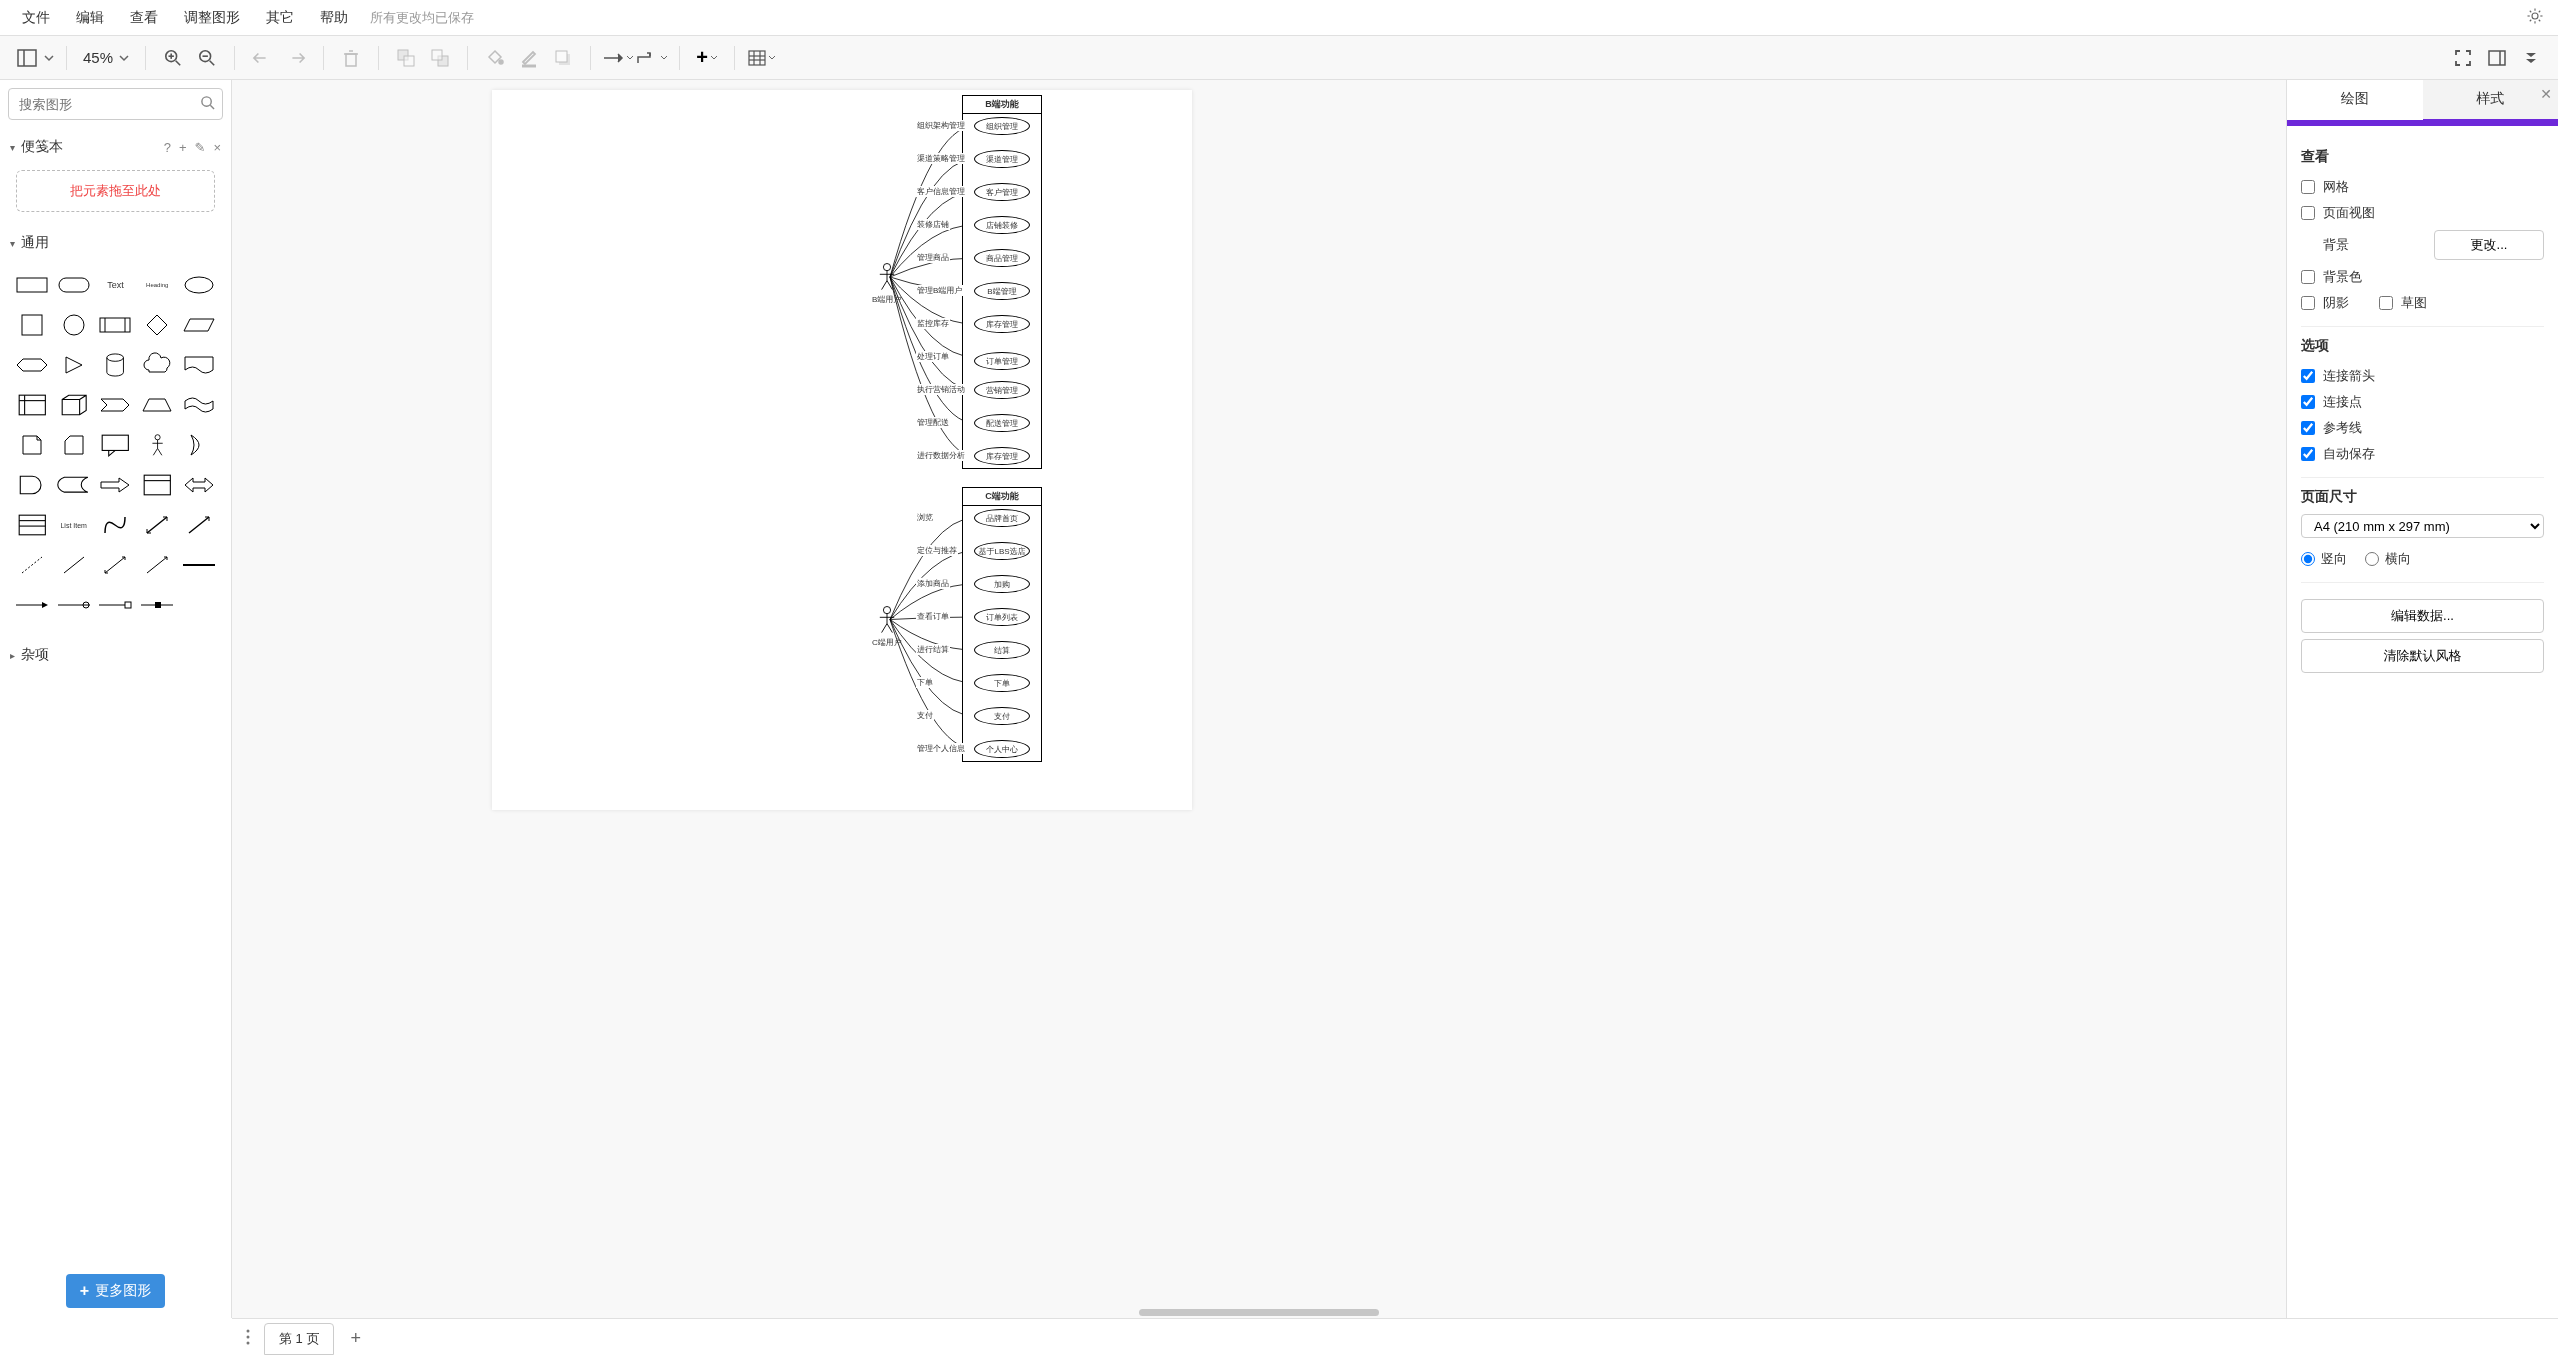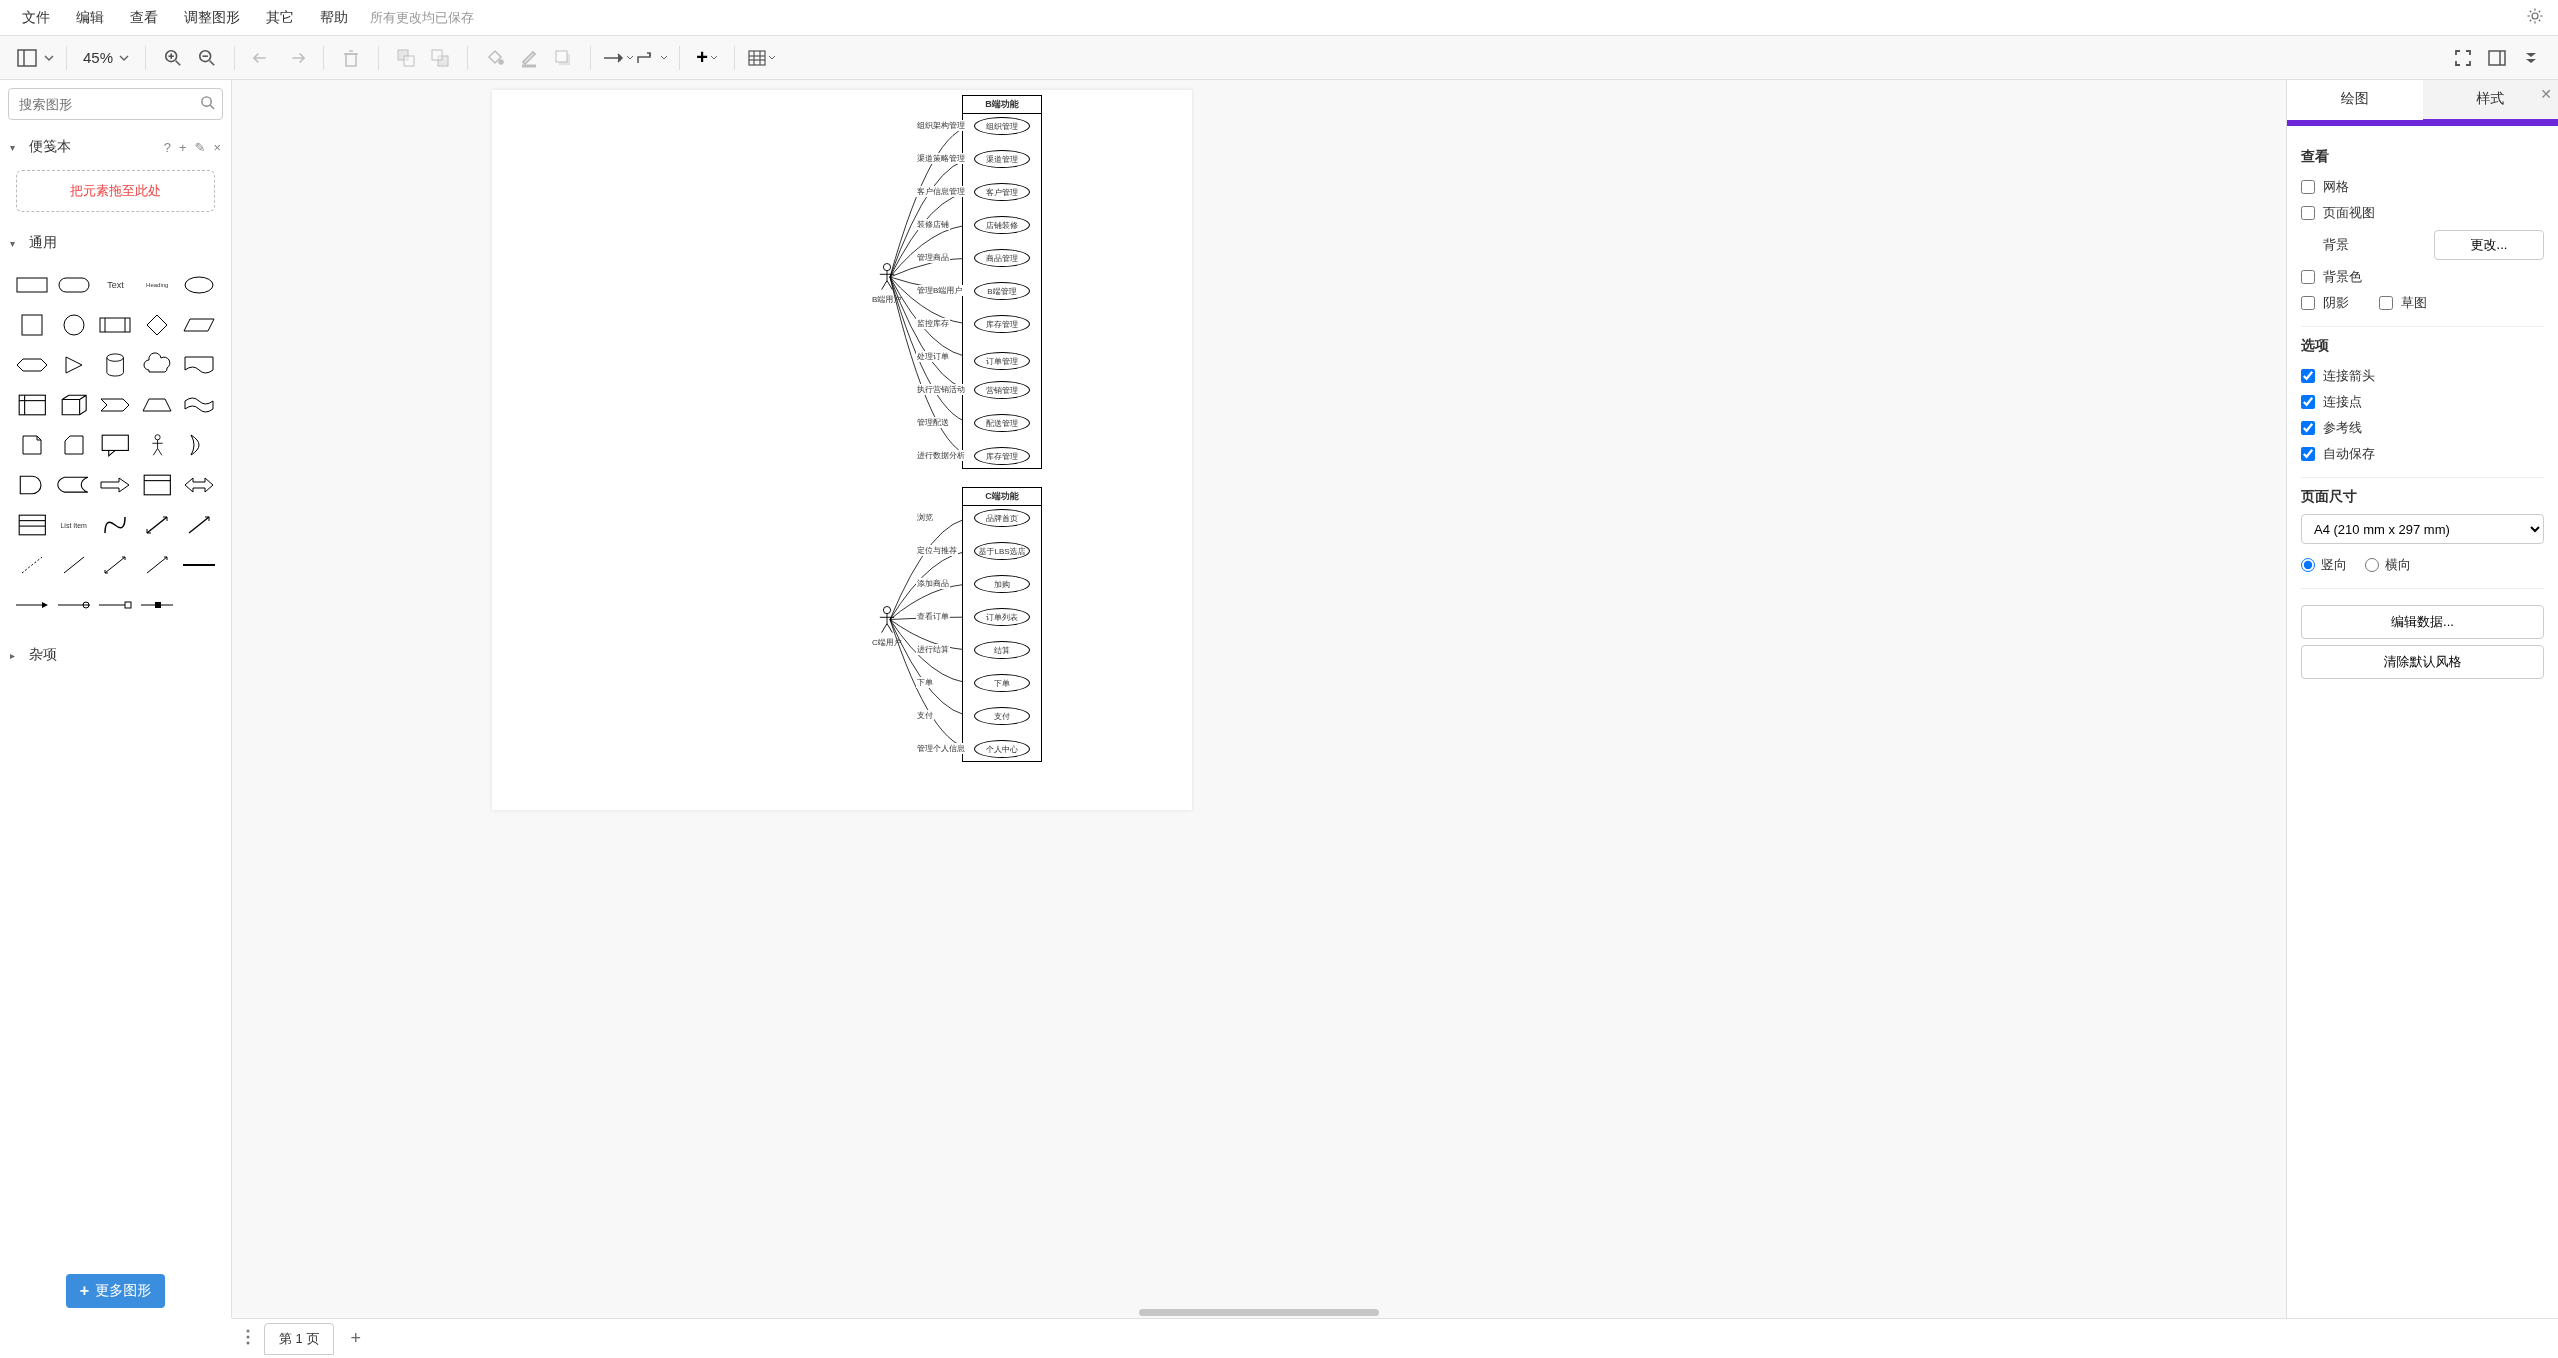--- a/index.html
+++ b/index.html
@@ -27,21 +27,21 @@
 .left-sidebar { width: 232px; border-right: 1px solid #e0e0e0; display: flex; flex-direction: column; background: #fff; position: relative; }
 .left-sidebar .resize-handle { position: absolute; right: -3px; top: 0; bottom: 0; width: 6px; cursor: ew-resize; }
 .search-wrap { padding: 8px; }
 .search-box { width: 100%; height: 32px; border: 1px solid #ccc; border-radius: 4px; padding: 0 30px 0 10px; background: #fff; position: relative; }
 .search-wrap { position: relative; }
 .search-icon-pos { position: absolute; right: 16px; top: 50%; transform: translateY(-50%); color: #888; }
 
 .palette-section { padding: 4px 0; }
 .palette-header { display: flex; align-items: center; padding: 6px 10px; cursor: pointer; font-size: 14px; }
 .palette-header .chev { margin-right: 6px; font-size: 10px; color: #666; }
-.palette-header .title { flex: 1; font-weight: 500; margin-left: 8px; }
+.palette-header .title { flex: 1; font-weight: 500; }
 .palette-header .actions { display: flex; gap: 8px; color: #888; font-size: 13px; }
 .palette-header .actions span { cursor: pointer; }
 
 .scratchpad-drop { margin: 8px 16px; border: 1px dashed #bbb; border-radius: 6px; height: 42px; display: flex; align-items: center; justify-content: center; color: #ef4444; font-size: 13px; }
 
 .shapes-grid { display: grid; grid-template-columns: repeat(5, 1fr); gap: 2px; padding: 8px 12px; overflow-y: auto; }
 .shape-cell { height: 38px; display: flex; align-items: center; justify-content: center; cursor: pointer; }
 .shape-cell svg { max-width: 32px; max-height: 24px; }
 .shape-cell .txt { font-size: 9px; }
 
@@ -72,21 +72,21 @@
 .right-tab { flex: 1; text-align: center; padding: 10px; cursor: pointer; font-size: 14px; background: #f3f3f3; }
 .right-tab.active { background: #fff; border-bottom: 2px solid #fff; margin-bottom: -1px; font-weight: 500; }
 .rpanel { padding: 12px 14px; overflow-y: auto; flex: 1; }
 .rpanel h4 { font-size: 14px; font-weight: 600; margin: 10px 0 8px; }
 .rrow { display: flex; align-items: center; gap: 8px; padding: 4px 0; font-size: 13px; }
 .rrow input[type=checkbox], .rrow input[type=radio] { width: 14px; height: 14px; cursor: pointer; }
 .rrow label { cursor: pointer; }
 .rrow .spacer { flex: 1; }
 .rbtn { border: 1px solid #ccc; background: #fff; border-radius: 4px; padding: 5px 24px; cursor: pointer; font-size: 13px; min-width: 110px; }
 .rrow-split { display: flex; gap: 30px; }
-.rselect { width: 100%; height: 30px; border: 1px solid #ccc; border-radius: 4px; padding: 0 8px; font-size: 13px; background: #fff; cursor: pointer; }
+.rselect { width: 100%; height: 24px; border: 1px solid #ccc; border-radius: 4px; padding: 0 8px; font-size: 13px; background: #fff; cursor: pointer; }
 .rwide-btn { width: 100%; border: 1px solid #ccc; background: #fff; border-radius: 4px; padding: 7px; cursor: pointer; font-size: 13px; margin-top: 6px; }
 .rpanel hr { border: none; border-top: 1px solid #eee; margin: 10px 0; }
 
 
 .footer-tabs { height: 40px; border-top: 1px solid #e0e0e0; display: flex; align-items: center; padding: 0 8px; gap: 8px; background: #fff; margin-left: 232px; }
 .footer-menu-btn { cursor: pointer; padding: 6px; color: #666; }
 .page-tab { padding: 6px 14px; border: 1px solid #ccc; border-radius: 4px 4px 0 0; cursor: pointer; font-size: 13px; background: #fff; }
 .page-tab.active { background: #fff; }
 .add-page { cursor: pointer; padding: 4px 8px; color: #666; font-size: 18px; }
 

